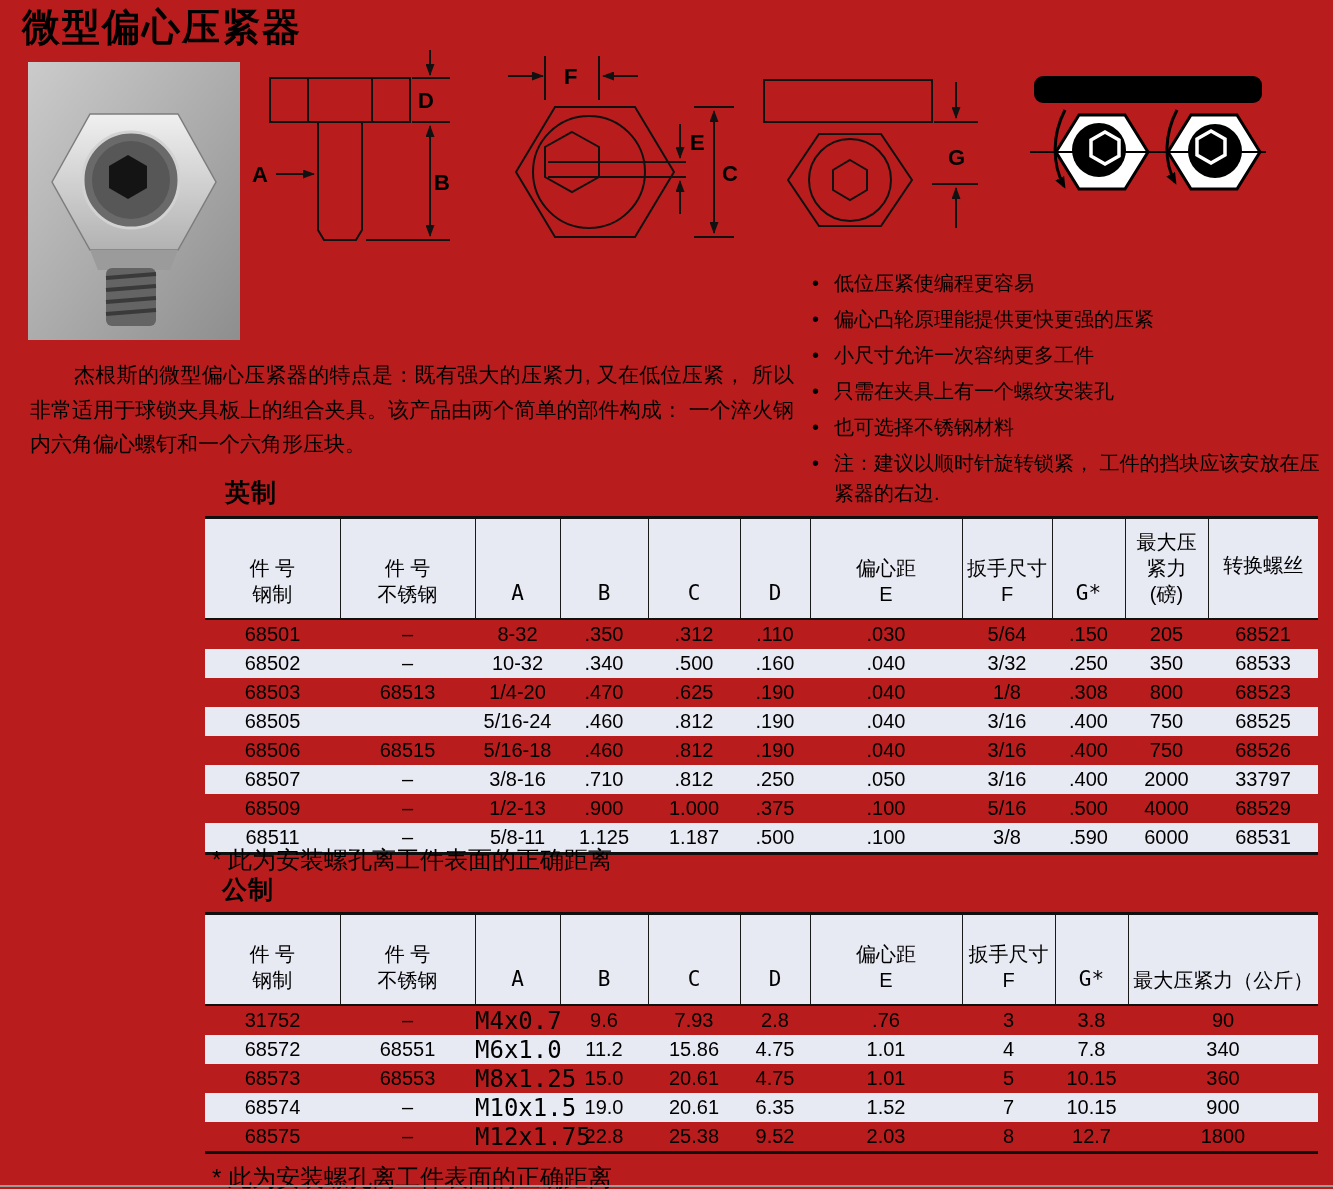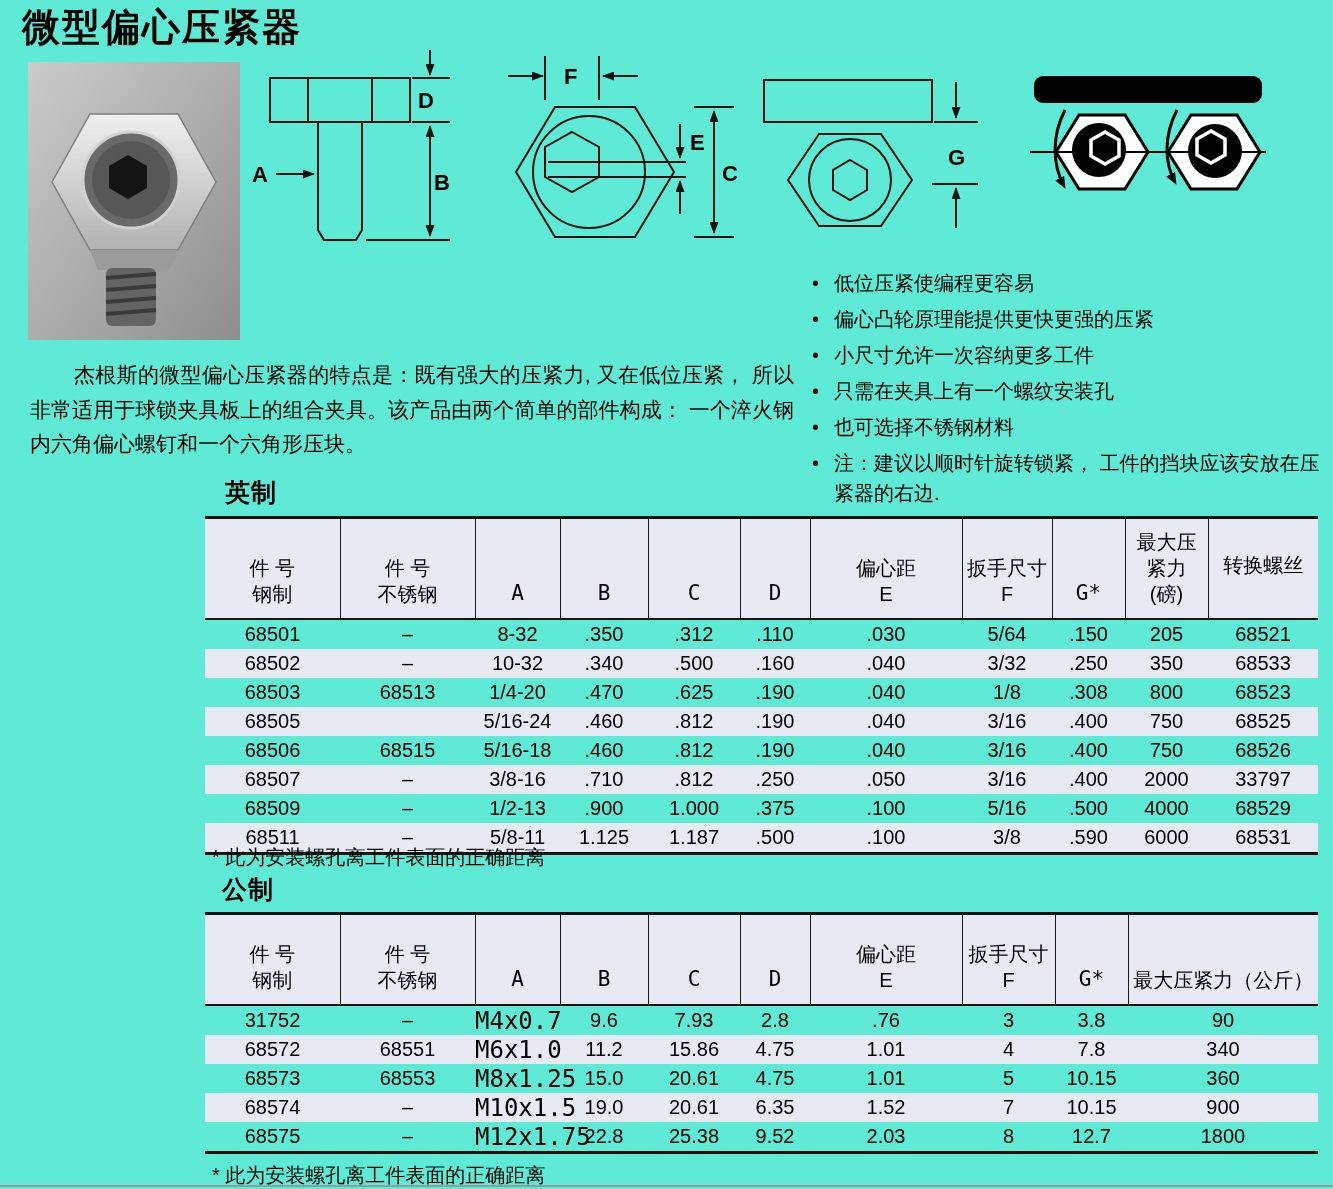--- a/index.html
+++ b/index.html
@@ -1,16 +1,16 @@
 <!DOCTYPE html>
 <html><head>
 <meta charset="utf-8">
 <style>
   html,body{margin:0;padding:0;background:#fff;}
-  .page{position:relative;width:1333px;height:1189px;background:#5eead4;overflow:hidden;
+  .page{position:relative;width:1333px;height:1189px;background:#b91c1c;overflow:hidden;
         font-family:"Liberation Sans",sans-serif;color:#000;}
 
   .page-title{position:absolute;left:22px;top:2px;margin:0;font-size:38px;font-weight:bold;
               letter-spacing:2px;}
 
   .photo{position:absolute;left:28px;top:62px;}
   .diag{position:absolute;}
   #d1{left:248px;top:44px;}
   #d2{left:468px;top:50px;}
   #d3{left:752px;top:70px;}
@@ -39,21 +39,21 @@
   .spec th{font-size:20px;font-weight:normal;text-align:center;vertical-align:bottom;
            white-space:pre-line;line-height:1.3;padding:4px 2px 11px;
            border-left:1.5px solid #1a1a1a;}
   .spec th:first-child{border-left:none;}
   .spec th.mid{vertical-align:middle;}
   .spec th.dim{font-family:"DejaVu Sans Mono",monospace;font-size:21px;}
   .spec tbody td{font-size:20px;text-align:center;height:29px;padding:0;}
   .spec tbody tr:nth-child(even){background:#e7e9f3;}
   #metric tbody td:nth-child(3){font-family:"DejaVu Sans Mono",monospace;font-size:24px;}
 
-  .footnote{position:absolute;font-size:20px;text-align:center;}
+  .footnote{position:absolute;font-size:24px;text-align:center;}
   #fn1{left:212px;top:844px;}
   #fn2{left:212px;top:1162px;}
 
   .side-note{position:absolute;left:30px;top:903px;width:176px;font-size:21px;
              line-height:1.85;letter-spacing:1.5px;}
 
   .bottom-rule{position:absolute;left:0;top:1185px;width:1333px;height:2px;background:#9a9a9a;}
 </style>
 </head>
 <body>

